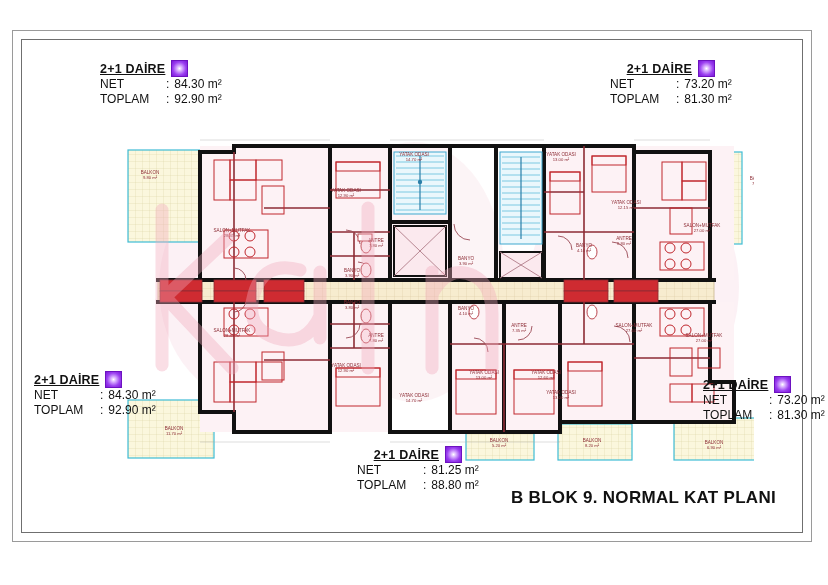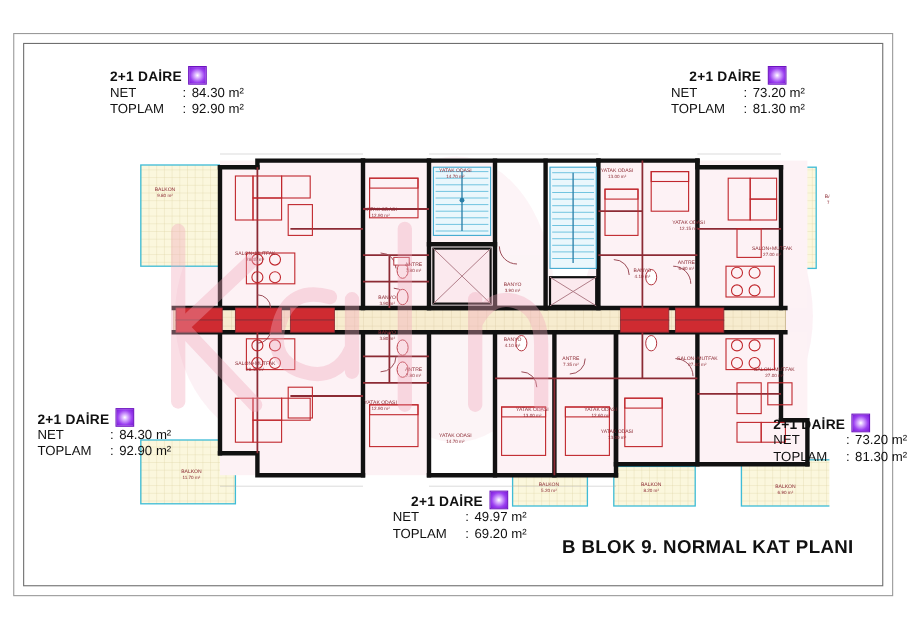--- a/index.html
+++ b/index.html
@@ -14,21 +14,21 @@
     position:absolute;left:12px;top:30px;width:800px;height:512px;
     border:1px solid #9a9a9a;background:#fff;box-sizing:border-box;
   }
   .sheet-inner{
     position:absolute;left:8px;top:8px;right:8px;bottom:8px;
     border:1px solid #6f6f6f;box-sizing:border-box;background:#fff;
   }
 
   
   .callout{position:absolute;color:#111;white-space:nowrap;}
-  .callout .hdr{font-size:12.5px;font-weight:700;letter-spacing:.2px;display:flex;align-items:flex-end;gap:6px;}
+  .callout .hdr{font-size:12.5px;font-weight:700;letter-spacing:.2px;display:flex;align-items:center;gap:6px;text-decoration:underline;}
   .callout .swatch{
     width:15px;height:15px;display:inline-block;
     background:radial-gradient(circle at 50% 50%, #ffffff 0%, #dcb6ff 22%, #9b3ff0 62%, #7a18d8 100%);
     border:1px solid #6d12c0;flex:0 0 auto;
   }
   .callout .row{font-size:12px;line-height:15px;display:flex;}
   .callout .k{display:inline-block;}
   .callout .lab{width:66px;display:inline-block;}
   .c-center .hdr{justify-content:center;}
 
@@ -484,26 +484,26 @@
     </div>
 
     <div class="callout c-center" style="left:335px;top:406px;">
       <div class="hdr">
         <span>2+1 DAİRE</span>
         <span class="swatch"></span>
       </div>
       <div class="row">
         <span class="lab">NET</span>
         <span class="k">:</span>
-        <span style="padding-left:5px">49.97 m²</span>
+        <span style="padding-left:5px">81.25 m²</span>
       </div>
       <div class="row">
         <span class="lab">TOPLAM</span>
         <span class="k">:</span>
-        <span style="padding-left:5px">69.20 m²</span>
+        <span style="padding-left:5px">88.80 m²</span>
       </div>
     </div>
 
     <div class="callout" style="left:681px;top:336px;">
       <div class="hdr">
         <span>2+1 DAİRE</span>
         <span class="swatch"></span>
       </div>
       <div class="row">
         <span class="lab">NET</span>

